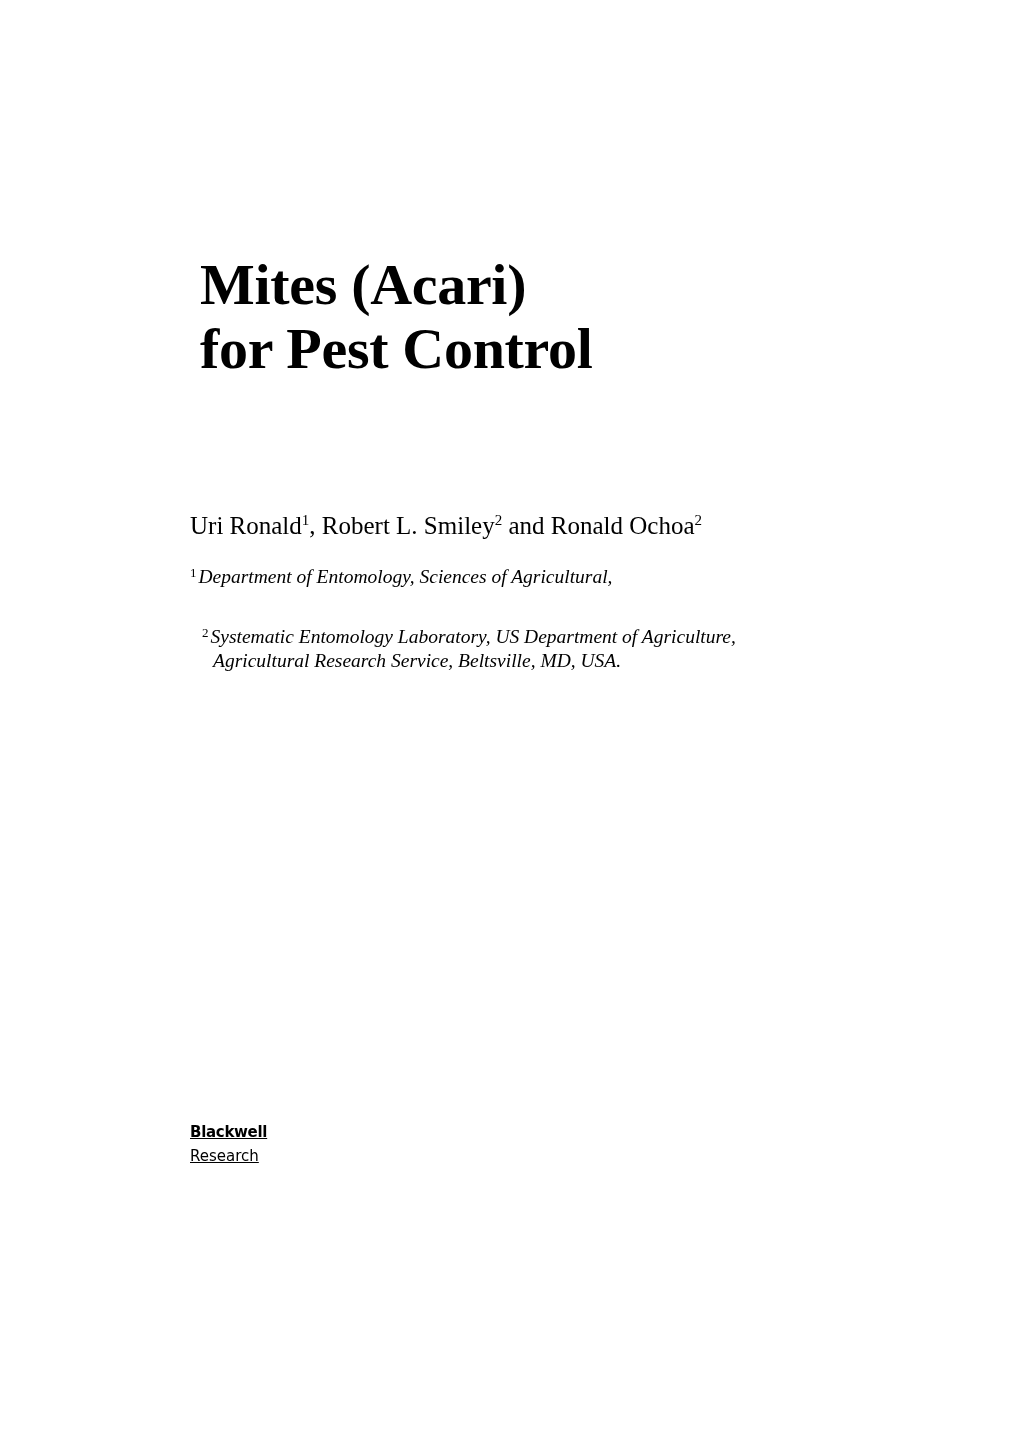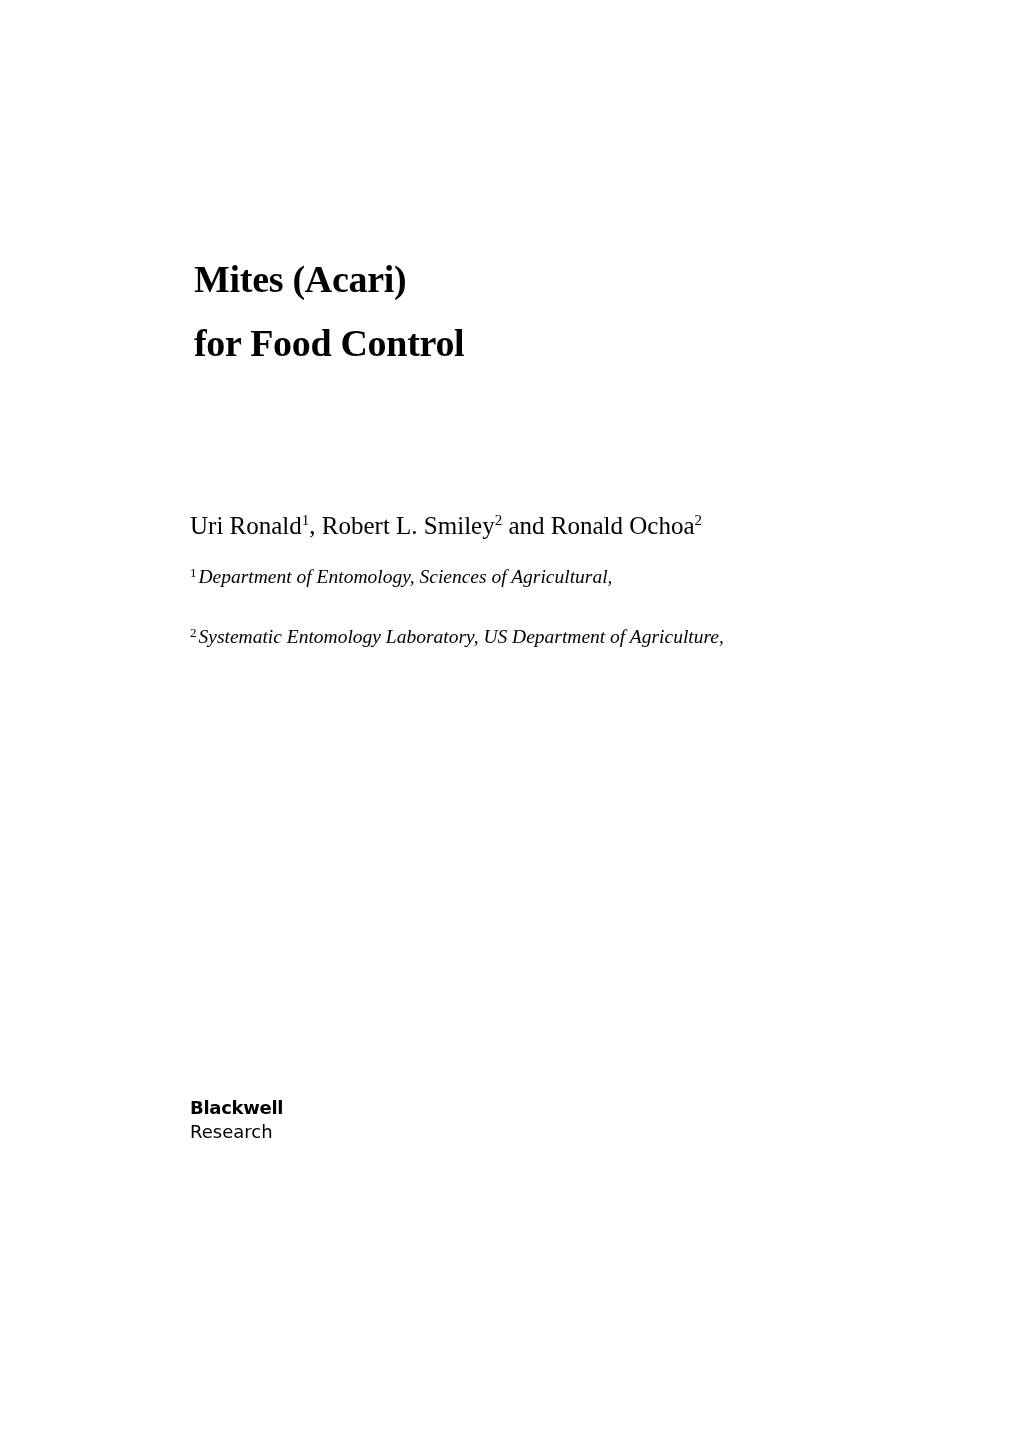--- a/index.html
+++ b/index.html
@@ -1,58 +1,59 @@
 <!DOCTYPE html>
 <html><head>
   <meta charset="utf-8">
   <style>
     html, body { margin: 0; padding: 0; background: #ffffff; }
     body { width: 1024px; height: 1449px; position: relative; overflow: hidden; color: #000; }
     .title {
       position: absolute; left: 190px; top: 243px;
       font-family: "Liberation Serif", serif; font-weight: bold;
-      font-size: 38px; line-height: 64px; margin: 4px; letter-spacing: -0.3px;
+      font-size: 58px; line-height: 64px; margin: 10px; letter-spacing: -0.3px;
     }
     .title span { display: block; }
     .authors {
       position: absolute; left: 190px; top: 510px;
       font-family: "Liberation Serif", serif; font-size: 25px; line-height: 32px; margin: 0;
       white-space: nowrap;
     }
     .authors sup { font-size: 15px; vertical-align: 9px; line-height: 0; }
     .affil {
       position: absolute; left: 190px;
       font-family: "Liberation Serif", serif; font-style: italic;
       font-size: 19.5px; line-height: 24px; margin: 0; white-space: nowrap;
     }
     .affil .num { font-style: normal; font-size: 13px; vertical-align: 6px; line-height: 0; margin-right: 2px; }
     .affil .line2 { display: block; padding-left: 11px; }
     .affil1 { top: 565px; }
-    .affil2 { top: 625px; }
+    .affil2 { top: 625px; margin-left: 12px; }
     .publisher {
-      position: absolute; left: 190px; top: 1096px;
-      font-family: "DejaVu Sans", sans-serif; font-size: 18px; line-height: 24px;
+      position: absolute; left: 190px; top: 1120px;
+      font-family: "DejaVu Sans", sans-serif; font-size: 15px; line-height: 24px; text-decoration: underline;
     }
     .publisher .b { font-weight: bold; display: block; letter-spacing: -0.3px; }
     .publisher .s { display: block; }
   </style>
 </head>
 <body>
 
 <h1 class="title">
   <span>Mites (Acari)</span>
-  <span>for Food Control</span>
+  <span>for Pest Control</span>
 </h1>
 
 <p class="authors"><span>Uri Ronald</span><sup>1</sup><span>, </span><span>Robert L. Smiley</span><sup>2</sup><span> and </span><span>Ronald Ochoa</span><sup>2</sup></p>
 
 <p class="affil affil1">
   <span class="num">1</span><span>Department of Entomology, Sciences of Agricultural,</span>
 </p>
 
 <p class="affil affil2">
   <span class="num">2</span><span>Systematic Entomology Laboratory, US Department of Agriculture,</span>
+  <span class="line2">Agricultural Research Service, Beltsville, MD, USA.</span>
 </p>
 
 <div class="publisher">
   <span class="b">Blackwell</span>
   <span class="s">Research</span>
 </div>
 
 </body></html>

